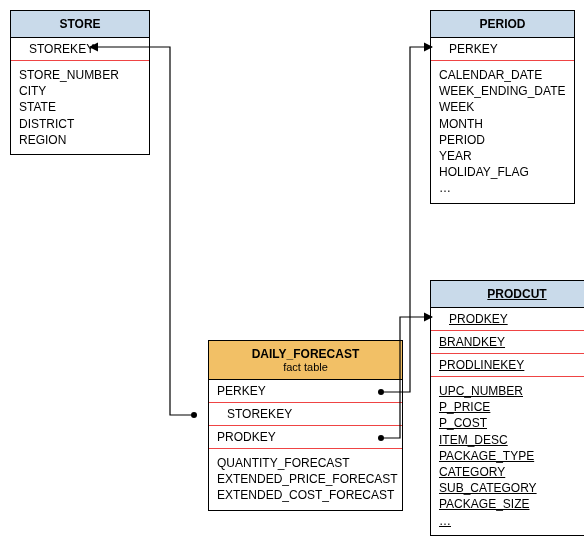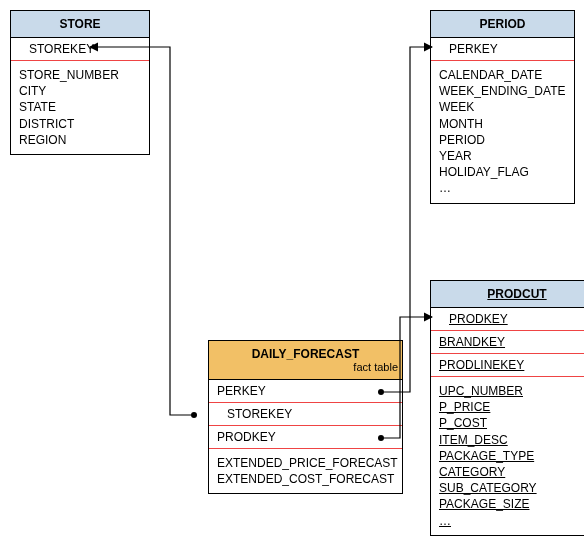--- a/index.html
+++ b/index.html
@@ -24,21 +24,20 @@
     font-weight: bold;
     padding: 6px 4px;
     border-bottom: 1px solid #000;
   }
   .dim-header { background: #c9daea; }
   .fact-header { background: #f2c066; }
   .fact-sub {
     display: block;
     font-weight: normal;
     font-size: 11px;
-    text-align: right;
   }
   .row {
     padding: 4px 8px;
     border-bottom: 1px solid #ef4444;
     position: relative;
   }
   .row.keyrow { padding-left: 18px; }
   .row:last-child { border-bottom: none; }
   .attrs {
     padding: 6px 8px;
@@ -101,20 +100,21 @@
 
 <div class="entity" style="left:208px; top:340px; width:195px;">
   <div class="entity-header fact-header">
     <span>DAILY_FORECAST</span>
     <span class="fact-sub">fact table</span>
   </div>
   <div class="row">PERKEY</div>
   <div class="row keyrow">STOREKEY</div>
   <div class="row">PRODKEY</div>
   <div class="attrs">
+    <div>QUANTITY_FORECAST</div>
     <div>EXTENDED_PRICE_FORECAST</div>
     <div>EXTENDED_COST_FORECAST</div>
   </div>
 </div>
 
 <svg class="connectors">
   <defs>
     <marker id="arrow" markerWidth="8" markerHeight="8" refX="7" refY="4" orient="auto">
       <path d="M0,0 L8,4 L0,8 Z" fill="#000"></path>
     </marker>

